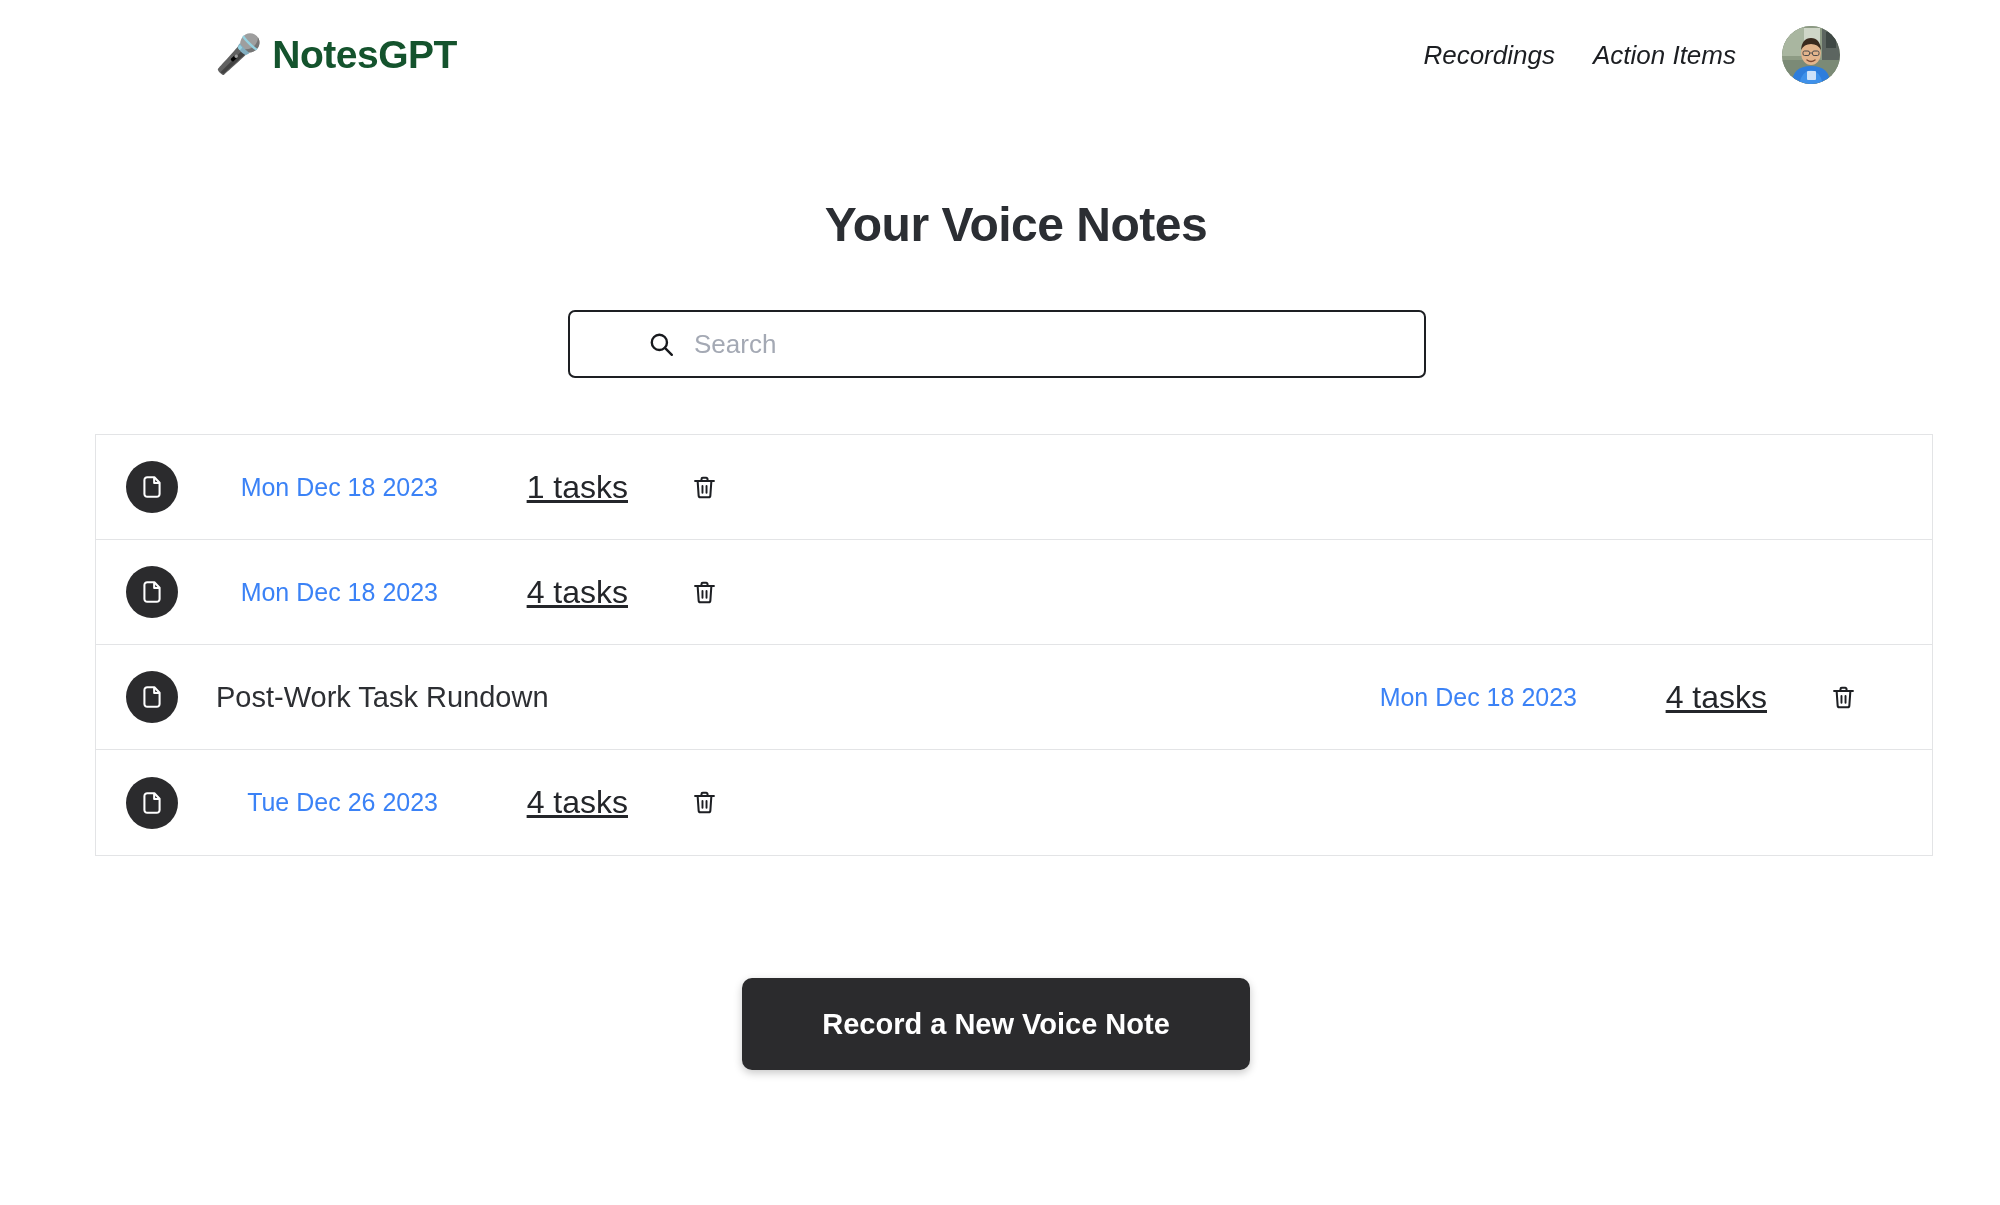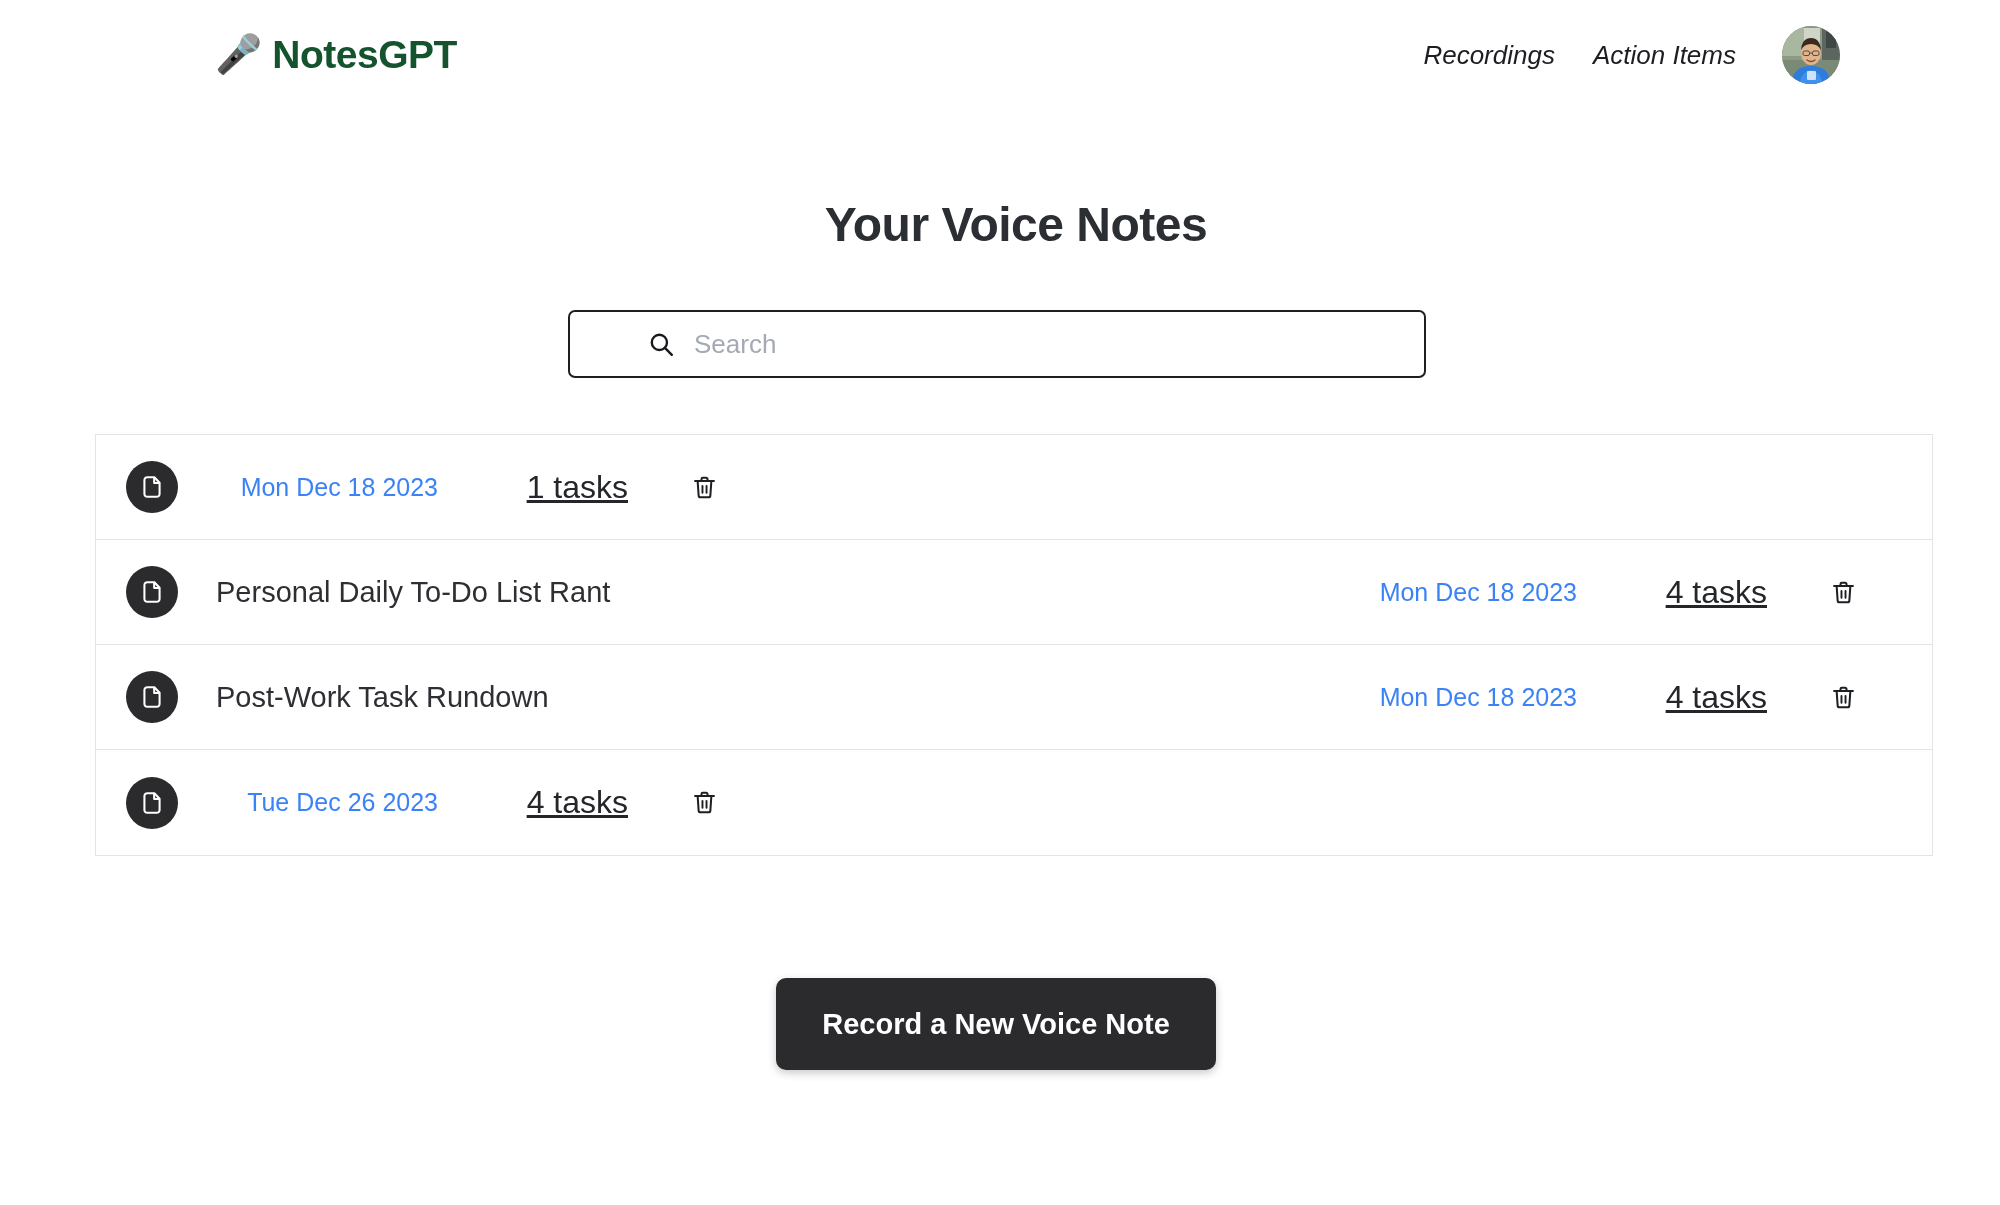--- a/index.html
+++ b/index.html
@@ -188,21 +188,21 @@
     font-size: 29px;
     font-weight: 700;
     border-radius: 10px;
     cursor: pointer;
     white-space: nowrap;
     display: flex;
     align-items: center;
     justify-content: center;
   }
   .btn-primary {
-    width: 440px;
+    width: 508px;
     height: 92px;
     background: #2b2b2d;
     color: #ffffff;
     border: none;
     box-shadow: 0 3px 8px rgba(0,0,0,0.22);
     margin-left: -8px;
   }
   .btn-secondary {
     width: 382px;
     height: 92px;
@@ -283,21 +283,20 @@
     </span>
   </a>
 
   <a class="note-row" href="#">
     <span class="note-badge">
       <svg width="26" height="26" viewBox="0 0 24 24" fill="none">
         <path d="M14.2 3H7.6A2.6 2.6 0 0 0 5 5.6v12.8A2.6 2.6 0 0 0 7.6 21h8.8a2.6 2.6 0 0 0 2.6-2.6V8.1L14.2 3z" stroke="#ffffff" stroke-width="1.9" stroke-linejoin="round"></path>
         <path d="M14 3.3V8.3h5" stroke="#ffffff" stroke-width="1.9" stroke-linejoin="round"></path>
       </svg>
     </span>
-    <span class="note-title">Personal Daily To-Do List Rant</span>
     <span class="note-date">Mon Dec 18 2023</span>
     <span class="note-tasks">4 tasks</span>
     <span class="note-delete">
       <svg width="27" height="27" viewBox="0 0 24 24" fill="none">
         <path d="M3.6 6.2h16.8" stroke="#1d1f23" stroke-width="1.8" stroke-linecap="round"></path>
         <path d="M9.3 6.2V4.6a1.2 1.2 0 0 1 1.2-1.2h3a1.2 1.2 0 0 1 1.2 1.2v1.6" stroke="#1d1f23" stroke-width="1.8" stroke-linejoin="round"></path>
         <path d="M5.9 6.2l.9 13a1.6 1.6 0 0 0 1.6 1.5h7.2a1.6 1.6 0 0 0 1.6-1.5l.9-13" stroke="#1d1f23" stroke-width="1.8" stroke-linejoin="round"></path>
         <path d="M10.2 10.6v6M13.8 10.6v6" stroke="#1d1f23" stroke-width="1.7" stroke-linecap="round"></path>
       </svg>
     </span>

